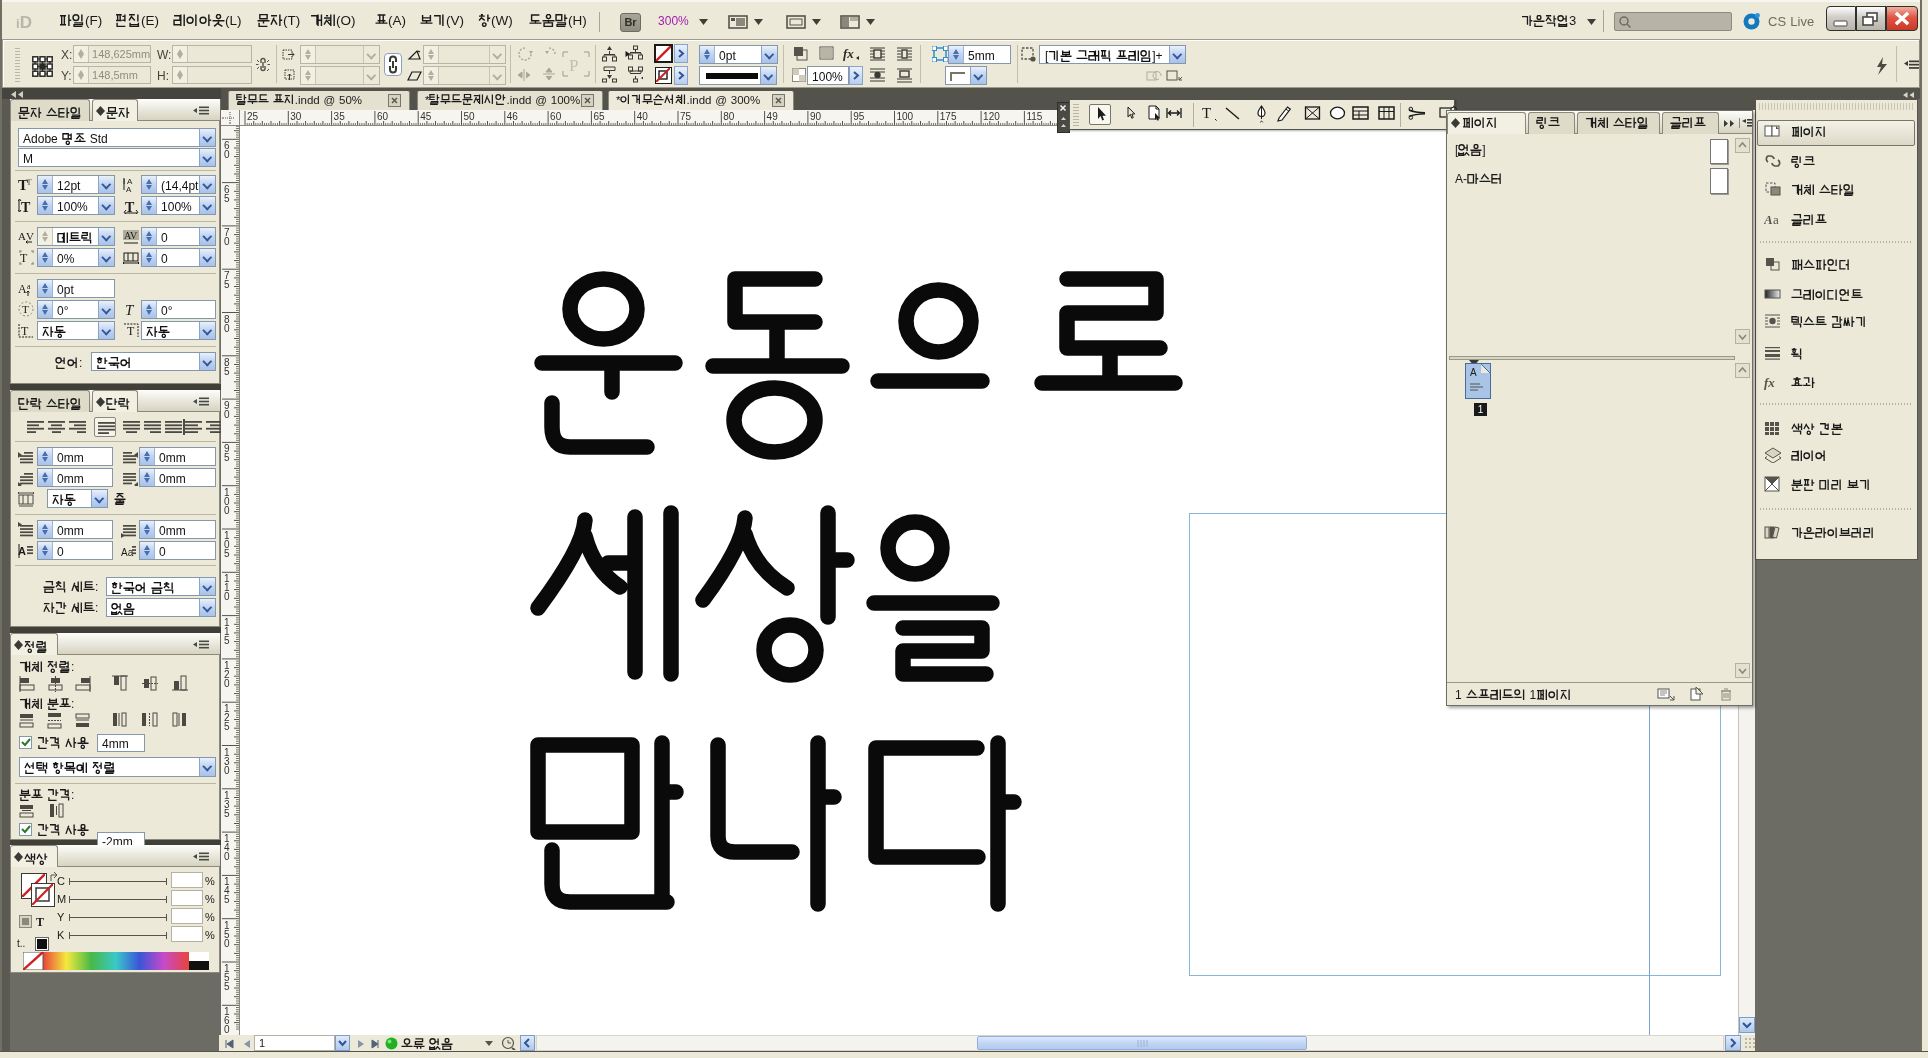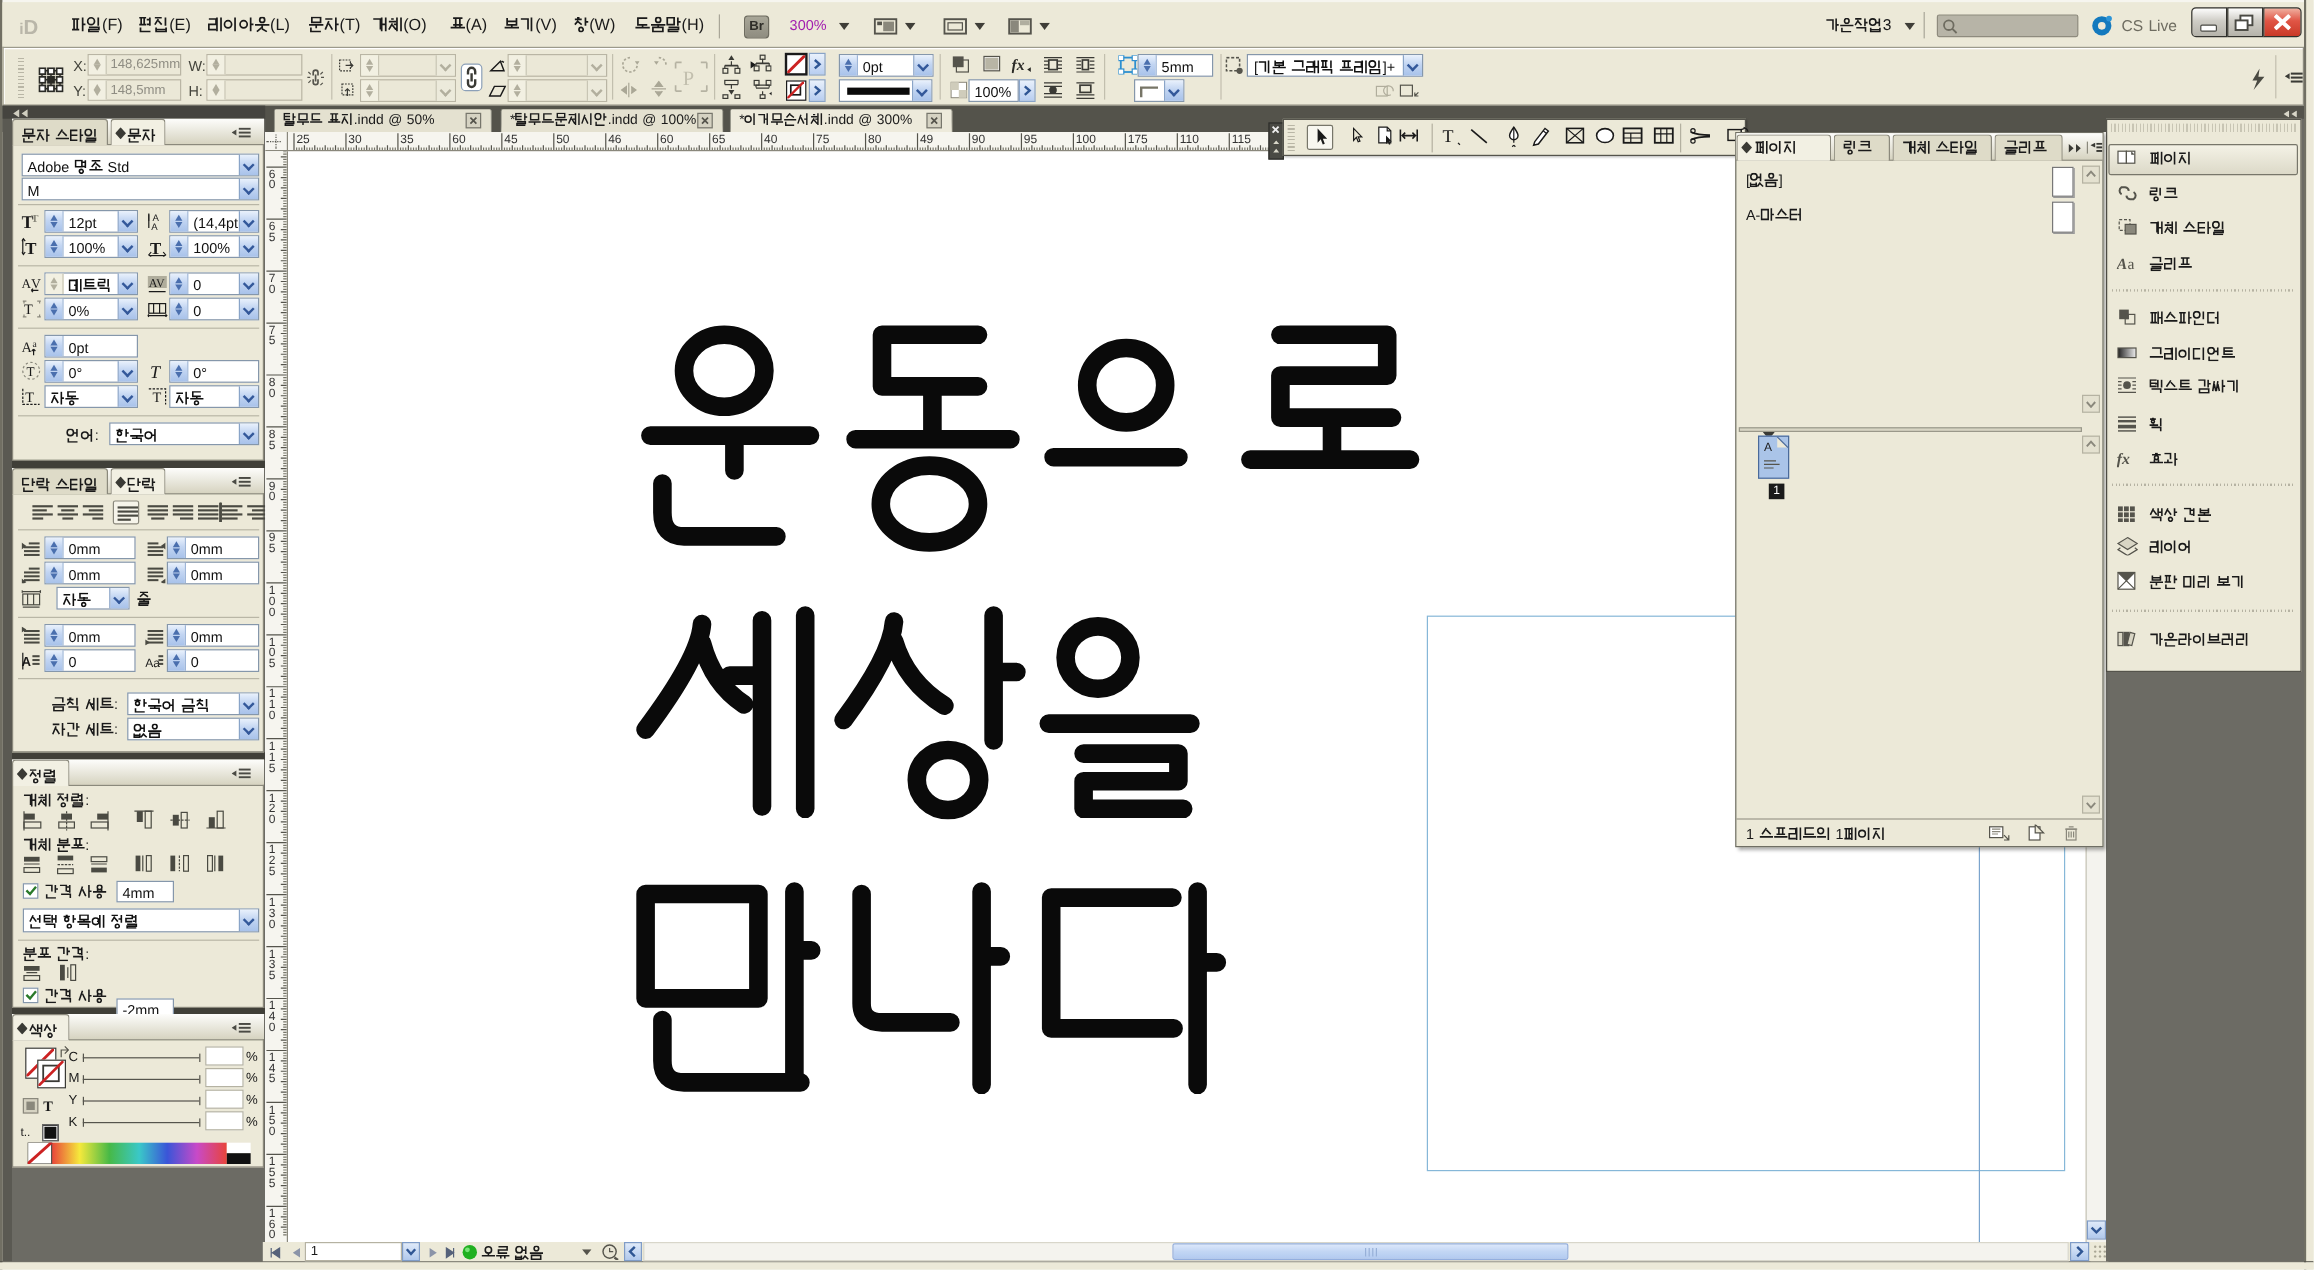--- a/index.html
+++ b/index.html
@@ -1777,21 +1777,21 @@
       <div style="position: absolute; left: 310.1px; top: 1px; font-size: 10px; color: rgb(51, 51, 51);">60</div>
       <div style="position: absolute; left: 353.4px; top: 1px; font-size: 10px; color: rgb(51, 51, 51);">65</div>
       <div style="position: absolute; left: 396.7px; top: 1px; font-size: 10px; color: rgb(51, 51, 51);">40</div>
       <div style="position: absolute; left: 440px; top: 1px; font-size: 10px; color: rgb(51, 51, 51);">75</div>
       <div style="position: absolute; left: 483.3px; top: 1px; font-size: 10px; color: rgb(51, 51, 51);">80</div>
       <div style="position: absolute; left: 526.6px; top: 1px; font-size: 10px; color: rgb(51, 51, 51);">49</div>
       <div style="position: absolute; left: 569.9px; top: 1px; font-size: 10px; color: rgb(51, 51, 51);">90</div>
       <div style="position: absolute; left: 613.2px; top: 1px; font-size: 10px; color: rgb(51, 51, 51);">95</div>
       <div style="position: absolute; left: 656.5px; top: 1px; font-size: 10px; color: rgb(51, 51, 51);">100</div>
       <div style="position: absolute; left: 699.8px; top: 1px; font-size: 10px; color: rgb(51, 51, 51);">175</div>
-      <div style="position: absolute; left: 743.1px; top: 1px; font-size: 10px; color: rgb(51, 51, 51);">110</div>
+      <div style="position: absolute; left: 743.1px; top: 1px; font-size: 10px; color: rgb(51, 51, 51);">120</div>
       <div style="position: absolute; left: 786.4px; top: 1px; font-size: 10px; color: rgb(51, 51, 51);">115</div>
     </div>
     <div style="position: absolute; left: 0px; top: 16px; width: 19px; height: 909px; background: rgb(246, 245, 239); border-right: 1px solid rgb(138, 136, 124); overflow: hidden;">
       <svg width="19" height="909">
         <path d="M13 -4.0H18" stroke="#55544c"></path>
         <path d="M15 -1.8H18" stroke="#77766a"></path>
         <path d="M15 0.3H18" stroke="#77766a"></path>
         <path d="M15 2.5H18" stroke="#77766a"></path>
         <path d="M13 4.7H18" stroke="#55544c"></path>
         <path d="M15 6.8H18" stroke="#77766a"></path>

